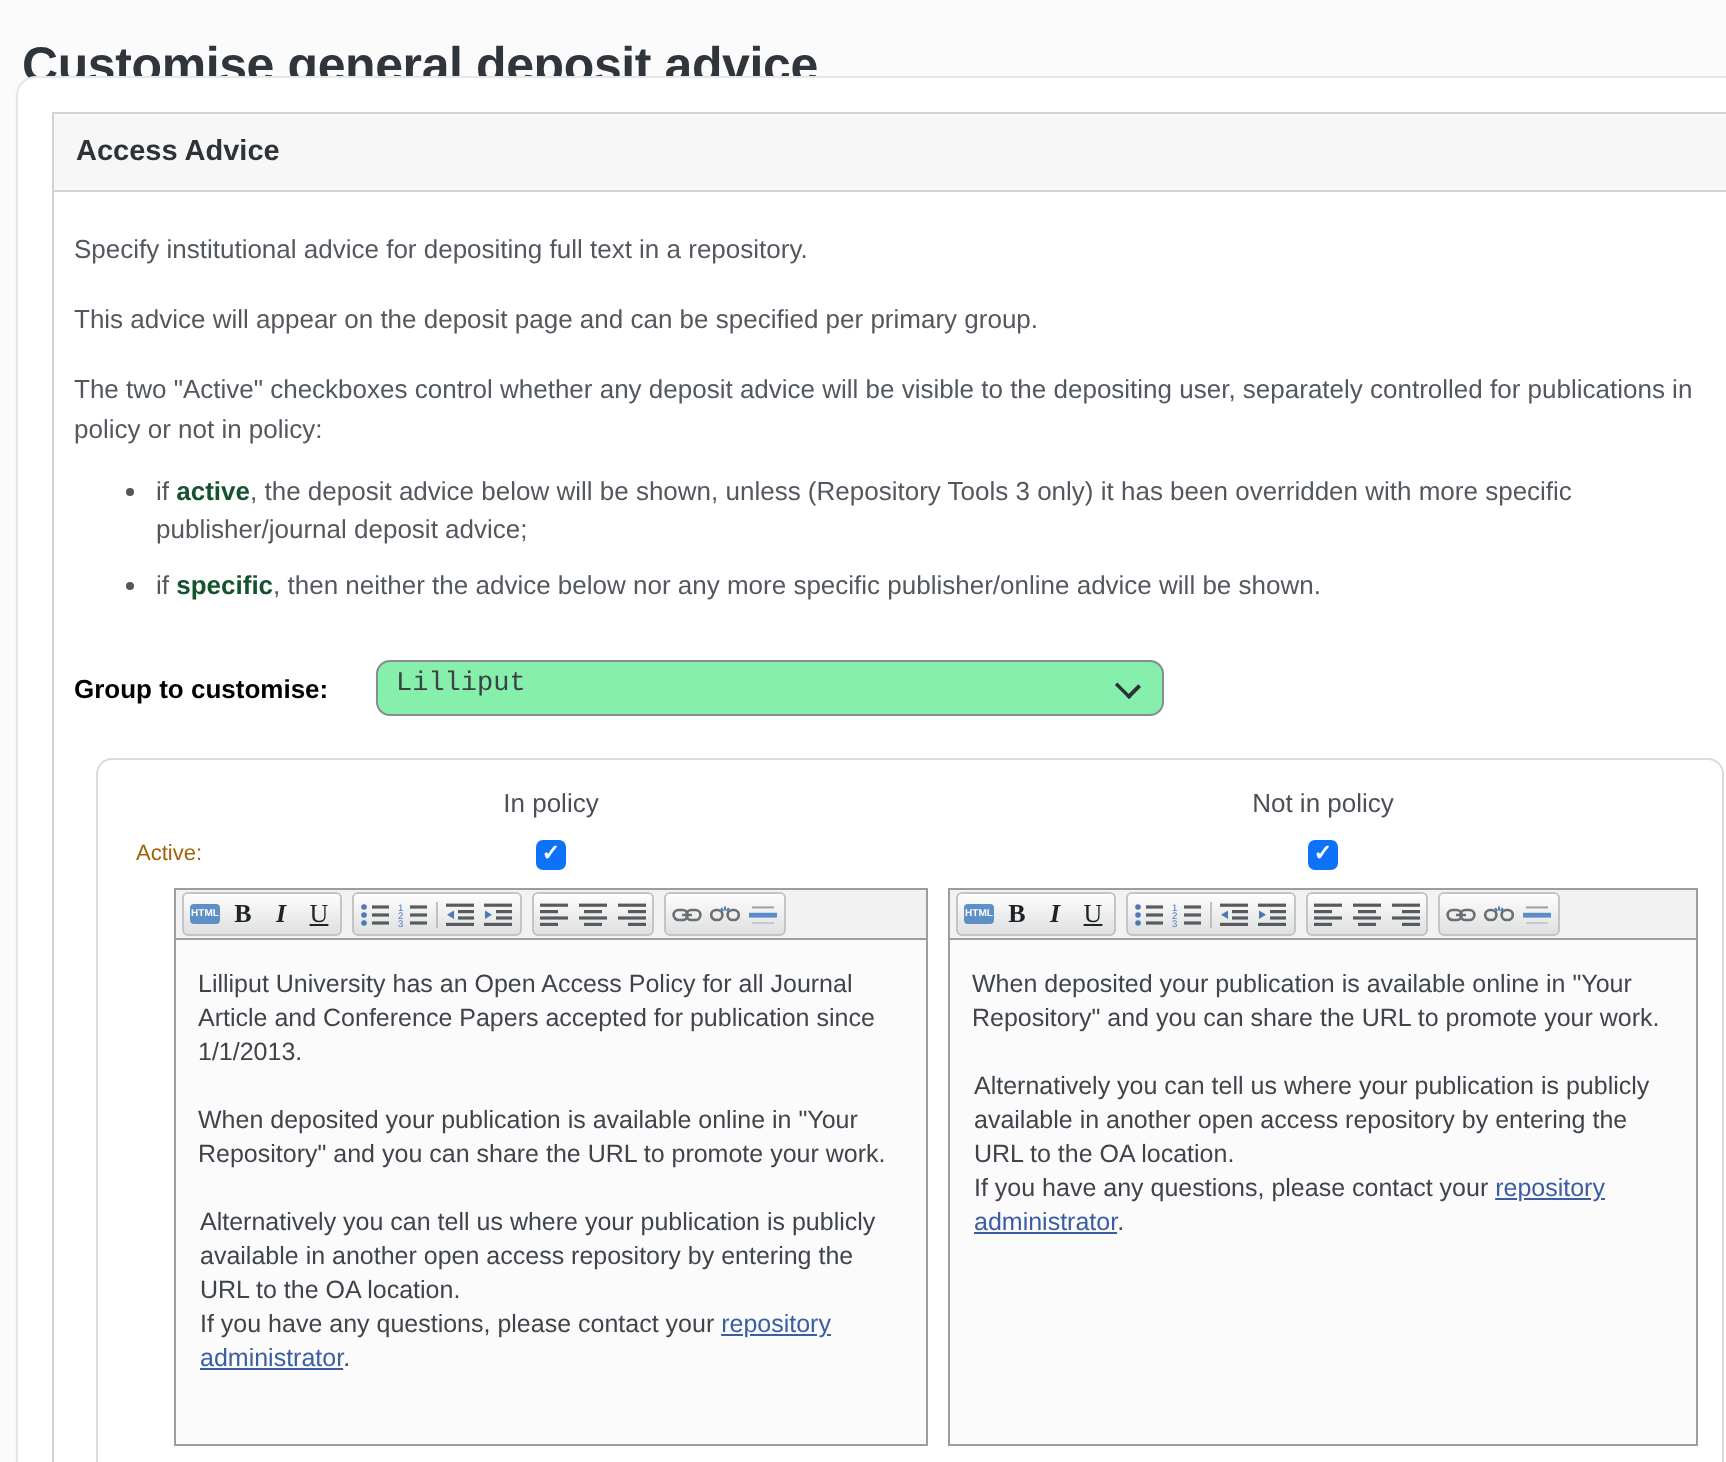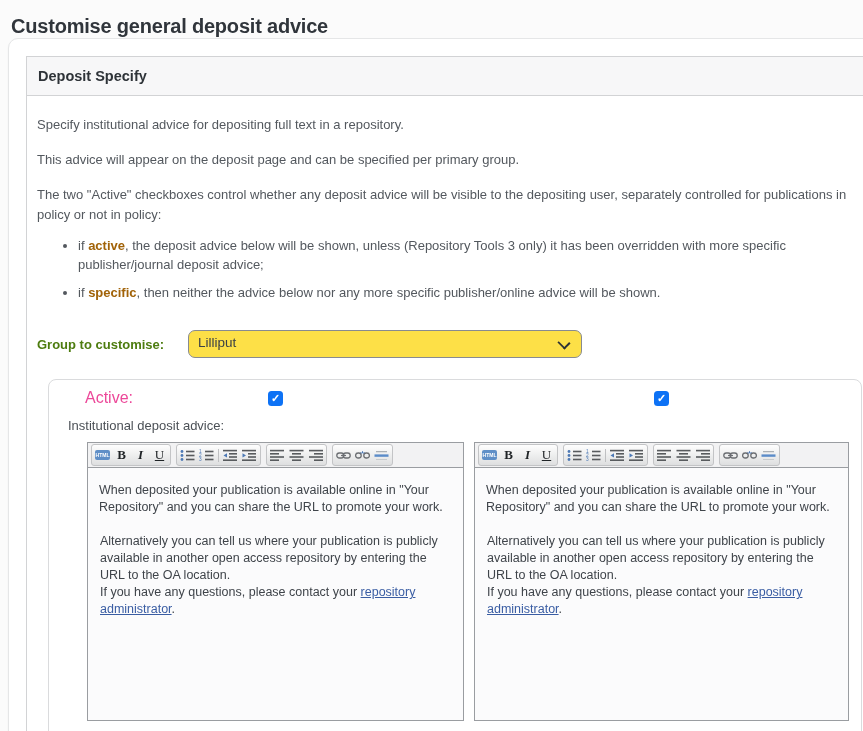--- a/index.html
+++ b/index.html
@@ -2,21 +2,21 @@
 <html><head>
 <meta charset="utf-8">
 <style>
   html,body{margin:0;padding:0;}
   body{
     width:863px;height:731px;overflow:hidden;position:relative;
     background:#fbfbfb;font-family:"Liberation Sans",sans-serif;
     -webkit-font-smoothing:antialiased;
   }
   .page-title{
-    position:absolute;left:11px;top:2px;font-size:20px;font-weight:700;
+    position:absolute;left:11px;top:2px;font-size:25px;font-weight:700;
     color:#30353b;letter-spacing:-0.2px;
   }
   .card{
     position:absolute;left:8px;top:38px;width:874px;height:750px;
     background:#fff;border:1px solid #e5e6e7;border-radius:10px;
     box-shadow:0 1px 2px rgba(0,0,0,.05);
   }
   .panel{
     position:absolute;left:17px;top:17px;width:858px;height:732px;
     border:1px solid #d2d3d5;background:#fff;
@@ -24,46 +24,46 @@
   .panel-header{
     height:38px;background:#f7f7f8;border-bottom:1px solid #d2d3d5;
     display:flex;align-items:center;padding-left:11px;
     font-size:14.5px;font-weight:700;color:#2e3338;
   }
   .panel-body{padding:0 10px;font-size:13px;color:#53585e;}
   .intro-p{margin:15px 0 0;line-height:20px;}
   .intro-p.first{margin-top:19px;}
   .bullets{margin:11px 0 0;padding-left:41px;list-style:disc;}
   .bullets li{margin-top:9px;line-height:19px;}
-  .bullets b{color:#a16207;}
+  .bullets b{color:#14532d;}
   .group-row{display:flex;align-items:center;margin-top:28px;}
-  .group-label{width:151px;font-weight:700;color:#4d7c0f;font-size:13px;}
+  .group-label{width:151px;font-weight:700;color:#000000;font-size:13px;}
   .select-wrap{position:relative;width:394px;}
   .select-wrap::after{
     content:"";position:absolute;right:13px;top:8px;width:8px;height:8px;
     border-right:2.2px solid #2c3136;border-bottom:2.2px solid #2c3136;
     transform:rotate(45deg) scaleY(.85);pointer-events:none;
   }
   select.group-select{
     width:100%;height:28px;border:1px solid #888b90;border-radius:7px;
-    background:#fde047;font-size:13.5px;color:#3c4146;padding:0 30px 4px 9px;
+    background:#86efac;font-size:13.5px;color:#3c4146;padding:0 30px 4px 9px;
     appearance:none;-webkit-appearance:none;-moz-appearance:none;
-    font-family:Liberation Sans, sans-serif;
+    font-family:Liberation Mono, monospace;
   }
   .inner-panel{
     margin:21px 0 0 11px;width:814px;height:400px;box-sizing:border-box;
     border:1px solid #dadbdd;border-radius:8px;position:relative;background:#fff;
   }
   .cols-row{display:flex;padding-left:38px;}
   .colA{width:377px;display:flex;justify-content:center;}
   .colB{width:375px;margin-left:10px;display:flex;justify-content:center;}
   .header-row{margin-top:14px;font-size:13px;color:#4b5056;}
   .active-row{position:relative;margin-top:10px;align-items:center;height:16px;}
-  .abs-label{position:absolute;left:36px;top:50%;transform:translateY(-50%);
-    font-size:16px;color:#ec4899;}
+  .abs-label{position:absolute;left:19px;top:50%;transform:translateY(-50%);
+    font-size:11px;color:#a16207;}
   .checkbox{
     width:15px;height:15px;border-radius:3.5px;background:#0d72f5;color:#fff;
     font-size:11px;font-weight:700;display:flex;align-items:center;
     justify-content:center;line-height:1;cursor:default;
   }
   .advice-row{margin-top:12px;padding-left:19px;font-size:13px;color:#4b5056;}
   .editors-row{display:flex;padding-left:38px;margin-top:9px;gap:10px;}
   .editor{
     box-sizing:border-box;border:1px solid #9a9da1;background:#fbfbfc;
     display:flex;flex-direction:column;height:279px;
@@ -98,21 +98,21 @@
   a.ed-link{color:#3a5da3;text-decoration:underline;}
 </style>
 </head>
 <body>
 
 <h1 class="page-title">Customise general deposit advice</h1>
 
 <div class="card">
   <div class="panel">
     <div class="panel-header">
-      <span>Deposit Specify</span>
+      <span>Access Advice</span>
     </div>
     <div class="panel-body">
 
       <p class="intro-p first">Specify institutional advice for depositing full text in a repository.</p>
       <p class="intro-p">This advice will appear on the deposit page and can be specified per primary group.</p>
       <p class="intro-p">The two "Active" checkboxes control whether any deposit advice will be visible to the depositing user, separately controlled for publications in policy or not in policy:</p>
 
       <ul class="bullets">
         <li><span>if </span><b>active</b><span>, the deposit advice below will be shown, unless (Repository Tools 3 only) it has been overridden with more specific publisher/journal deposit advice;</span></li>
         <li><span>if </span><b>specific</b><span>, then neither the advice below nor any more specific publisher/online advice will be shown.</span></li>
@@ -122,36 +122,43 @@
         <span class="group-label">Group to customise:</span>
         <span class="select-wrap">
           <select class="group-select">
             <option selected="">Lilliput</option>
           </select>
         </span>
       </div>
 
       <div class="inner-panel">
 
+        <div class="cols-row header-row">
+          <div class="colA">
+              <span>In policy</span>
+            </div>
+          <div class="colB">
+              <span>Not in policy</span>
+            </div>
+        </div>
 
         <div class="cols-row active-row">
           <span class="abs-label">Active:</span>
           <div class="colA">
             <span class="checkbox">
                 <span>✓</span>
               </span>
           </div>
           <div class="colB">
             <span class="checkbox">
                 <span>✓</span>
               </span>
           </div>
         </div>
 
-        <div class="advice-row">Institutional deposit advice:</div>
 
         <div class="editors-row">
 
           <div class="editor left">
             <div class="tb">
               <span class="tb-g">
                 <span class="tb-btn">
                     <span class="src-badge">HTML</span>
                   </span>
                 <span class="tb-btn">
@@ -249,20 +256,21 @@
                 <span class="tb-btn">
                     <svg width="15" height="13" viewBox="0 0 15 13">
                       <rect x="2" y="2.2" width="11" height="1" fill="#9aa0a6"></rect>
                       <rect x="0.5" y="5.4" width="14" height="2.4" fill="#5b8cc9"></rect>
                       <rect x="2" y="10" width="11" height="1" fill="#c6cacd"></rect>
                     </svg>
                   </span>
               </span>
             </div>
             <div class="editor-body" contenteditable="true" spellcheck="false" style="">
+              <p class="ed-p">Lilliput University has an Open Access Policy for all Journal Article and Conference Papers accepted for publication since 1/1/2013.</p>
               <p class="ed-p">When deposited your publication is available online in "Your Repository" and you can share the URL to promote your work.</p>
               <p class="ed-p last"><span>Alternatively you can tell us where your publication is publicly available in another open access repository by entering the URL to the OA location.</span><br>
                 <span>If you have any questions, please contact your </span><a href="#" class="ed-link">repository administrator</a><span>.</span>
               </p>
             </div>
           </div>
 
           <div class="editor right">
             <div class="tb">
               <span class="tb-g">

